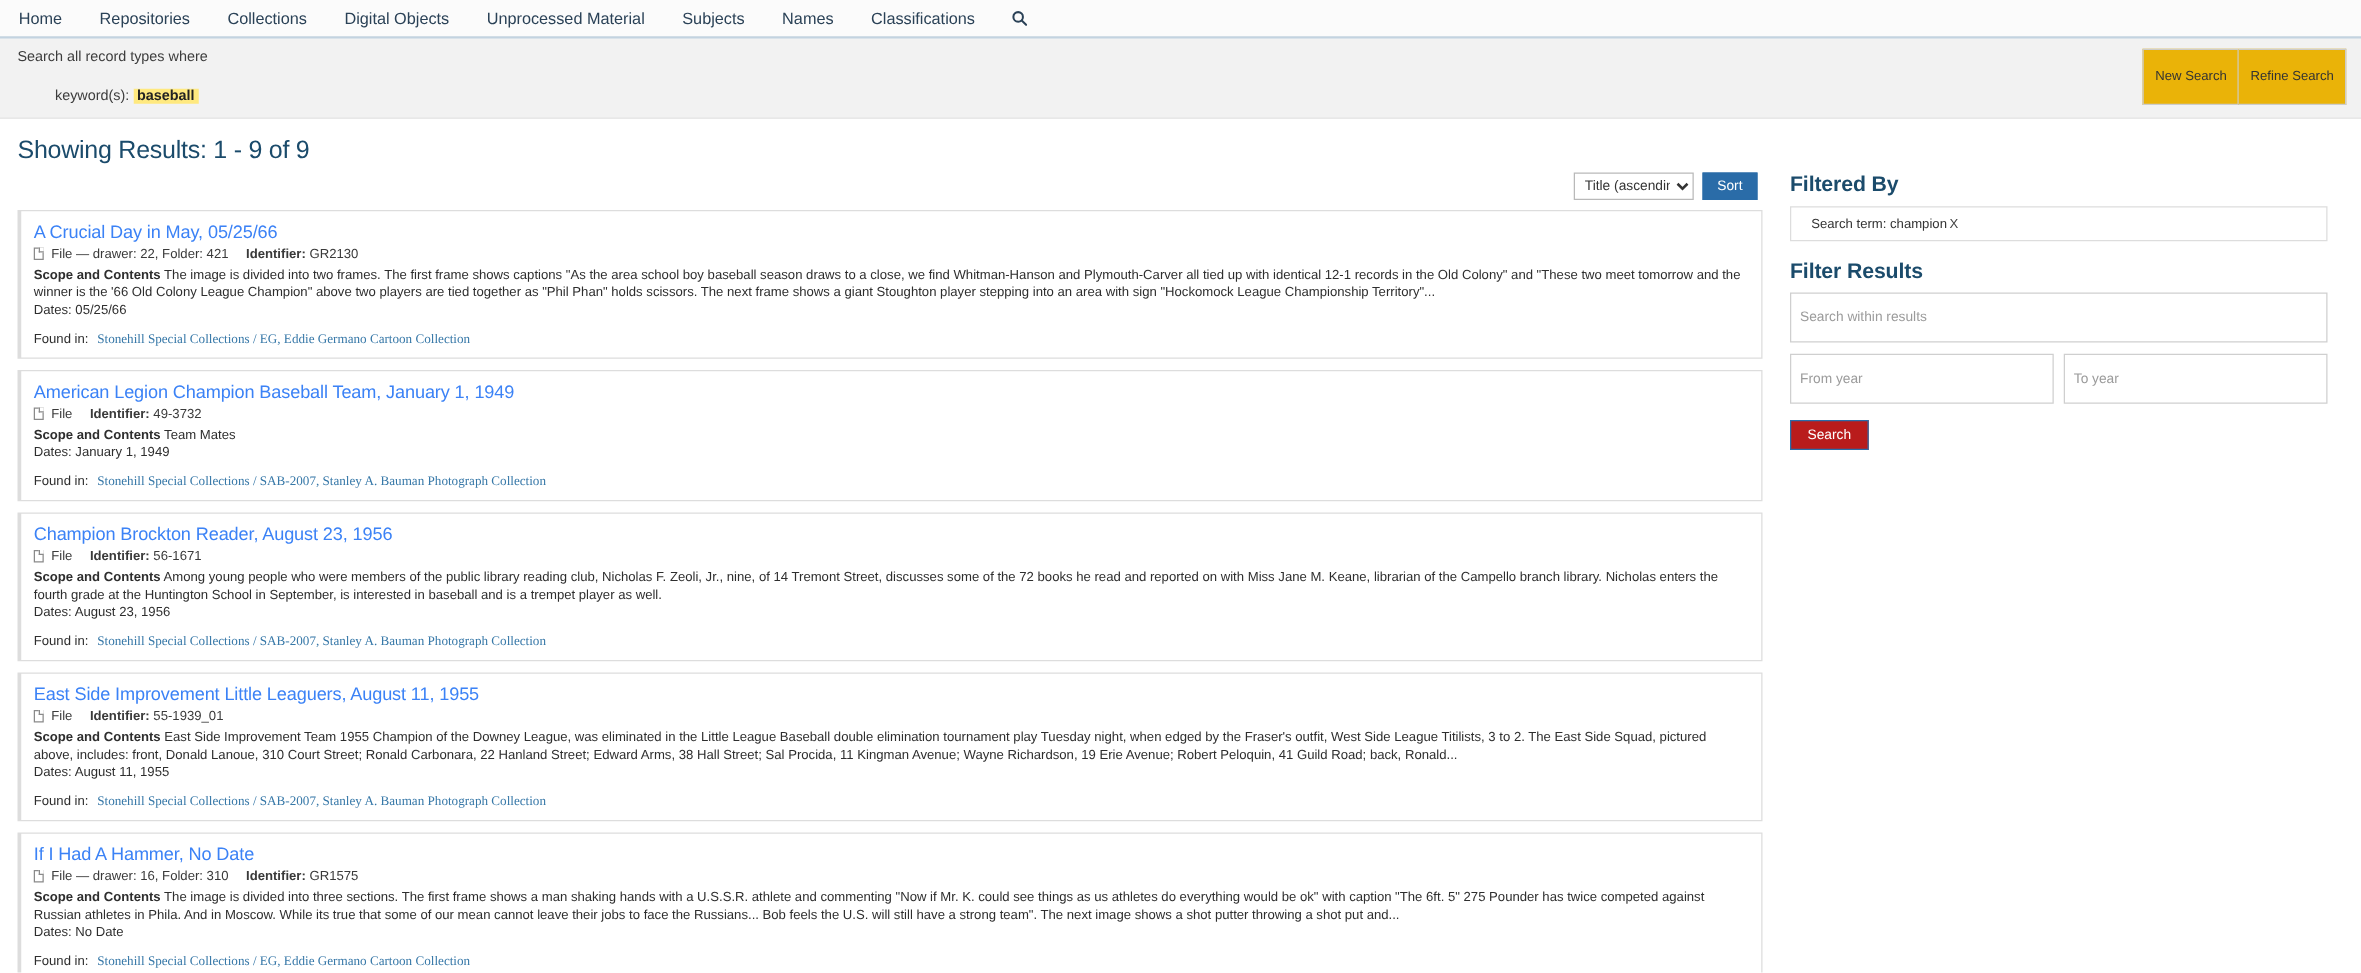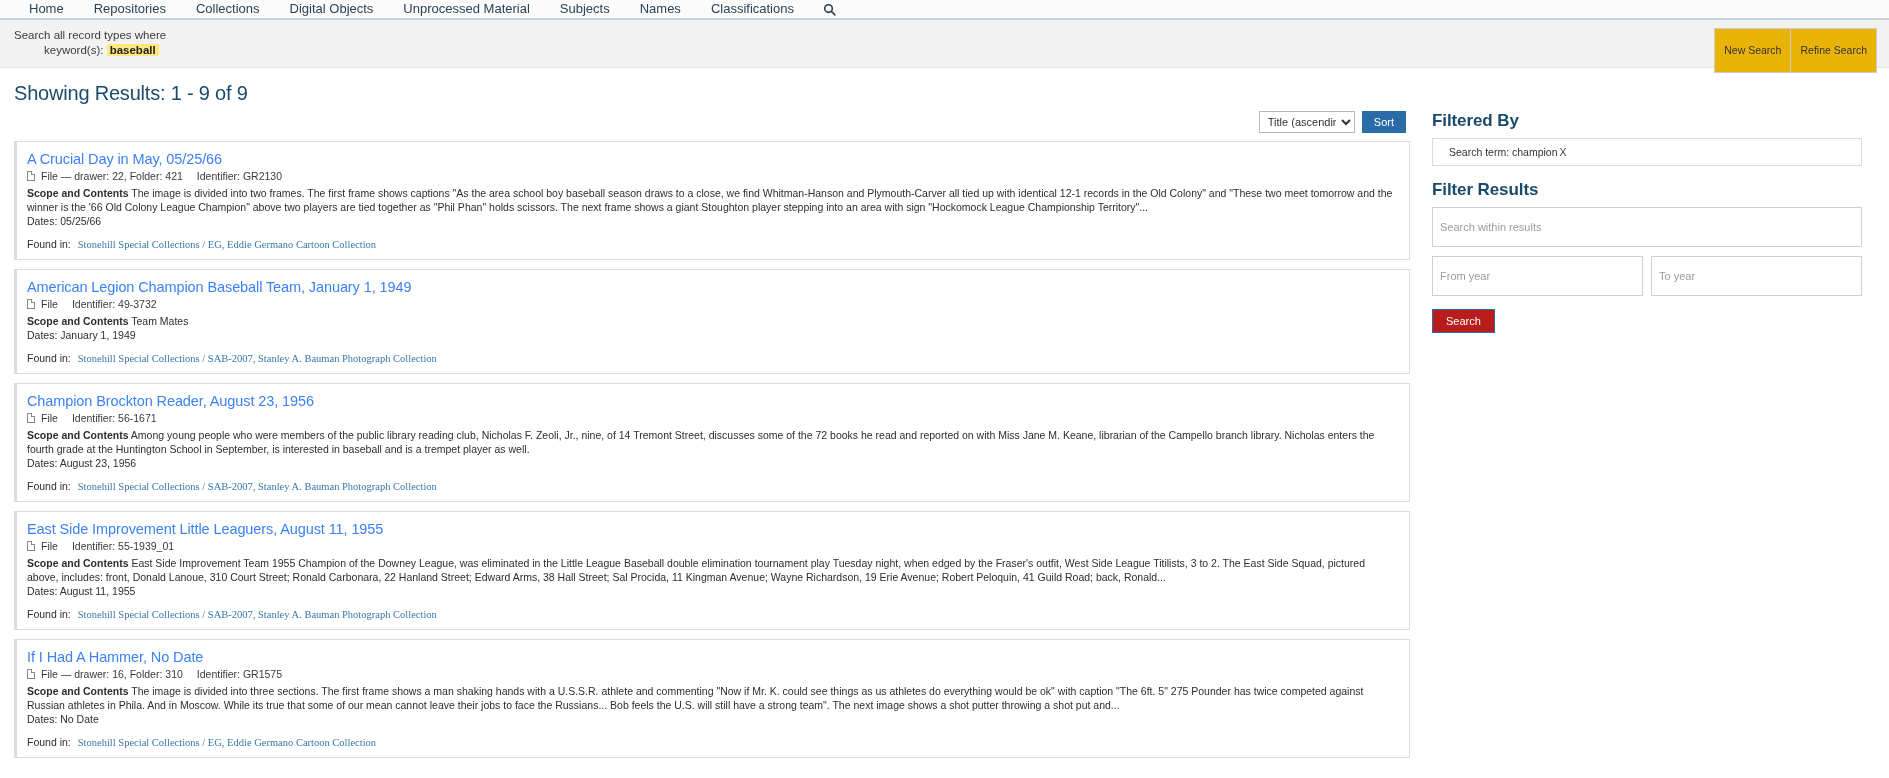--- a/index.html
+++ b/index.html
@@ -7,26 +7,25 @@
     margin: 0; padding: 0;
     width: 1889px; height: 778px;
     background: #ffffff;
     font-family: "Liberation Sans", sans-serif;
     color: #333;
     overflow: hidden;
   }
 
   
   .navbar {
-    height: 20px;
+    height: 31px;
     background: #fbfbfb;
     border-bottom: 2px solid #c3d3e0;
     display: flex;
     align-items: center;
-    padding-left: 14px;
   }
   .nav-item {
     font-size: 13px;
     color: #2b4257;
     padding: 0 15px;
     line-height: 36px;
     text-decoration: none;
     white-space: nowrap;
   }
   .nav-search {
@@ -47,21 +46,21 @@
   .criteria-line1 {
     font-size: 11.5px;
     color: #3c3c3c;
     line-height: 14px;
   }
   .criteria-line2 {
     font-size: 11.5px;
     color: #3c3c3c;
     line-height: 14px;
     padding-left: 30px;
-    margin-top: 1px;
+    margin-top: 17px;
   }
   .kw-highlight {
     background: #ffe97f;
     padding: 0 3px;
     font-weight: bold;
     color: #222;
   }
   .criteria-buttons {
     position: absolute;
     right: 12px;
@@ -165,21 +164,21 @@
     content: "";
     position: absolute;
     top: -1px; right: -1px;
     width: 3px; height: 3px;
     background: #fff;
     border-left: 1px solid #8a8a8a;
     border-bottom: 1px solid #8a8a8a;
   }
   .meta-type { font-weight: normal; }
   .meta-ident { margin-left: 10px; }
-  .meta-ident b { font-weight: normal; margin-top: 25px; }
+  .meta-ident b { font-weight: bold; margin-top: 25px; }
   .scope {
     font-size: 10.5px;
     line-height: 14px;
     color: #2e2e2e;
     text-align: left;
   }
   .scope b { font-weight: bold; }
   .dates {
     font-size: 10.5px;
     color: #2e2e2e;

